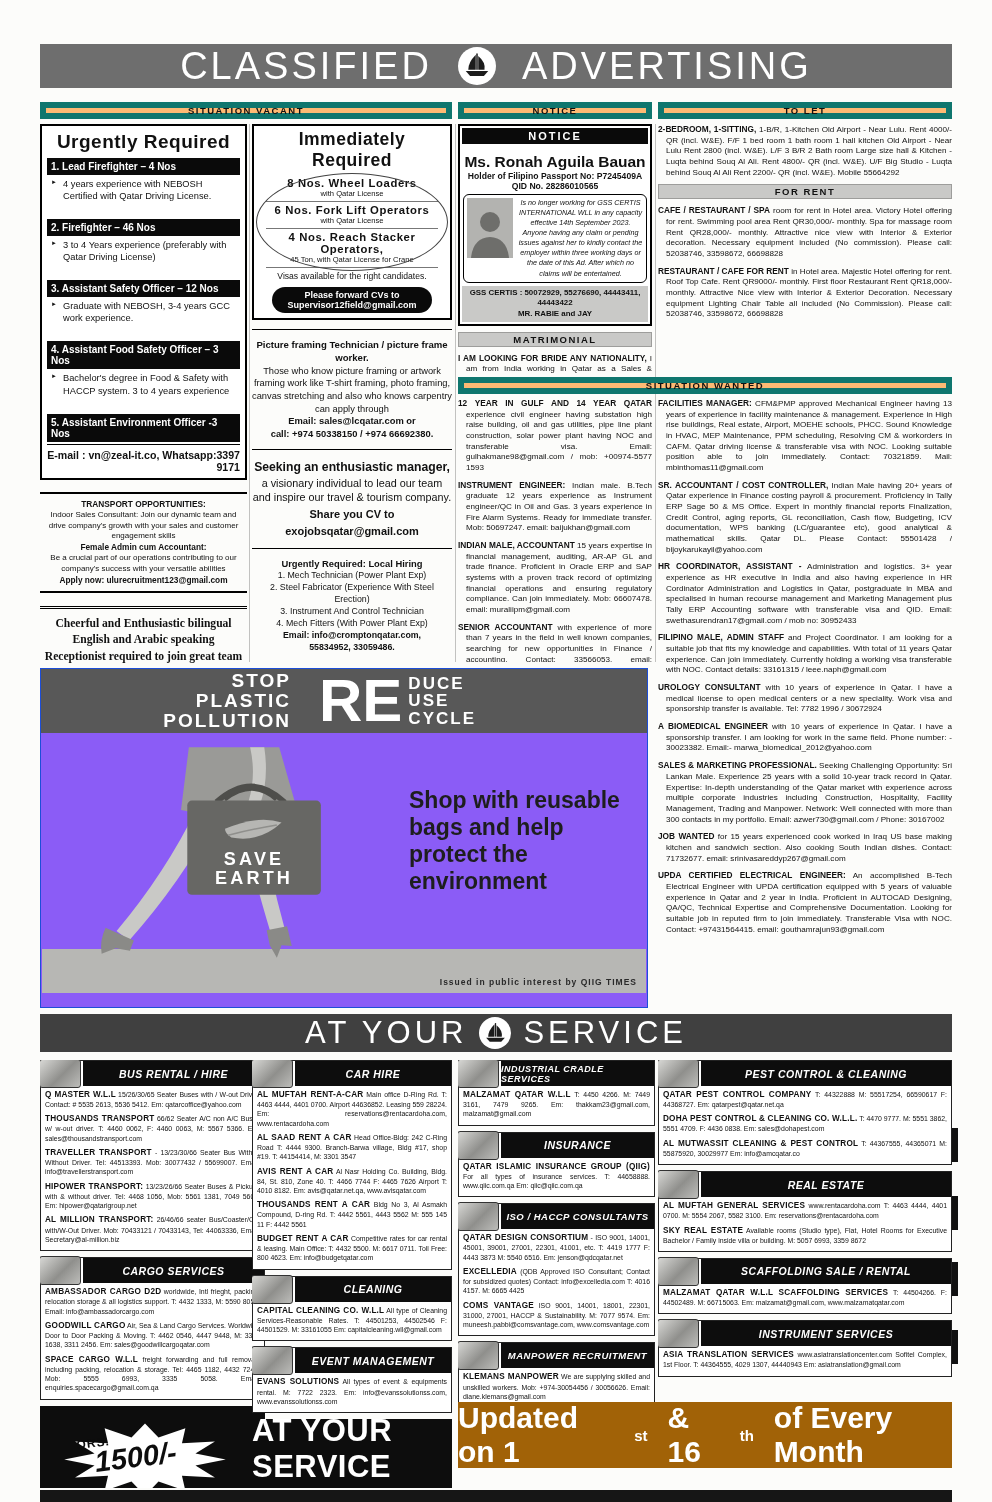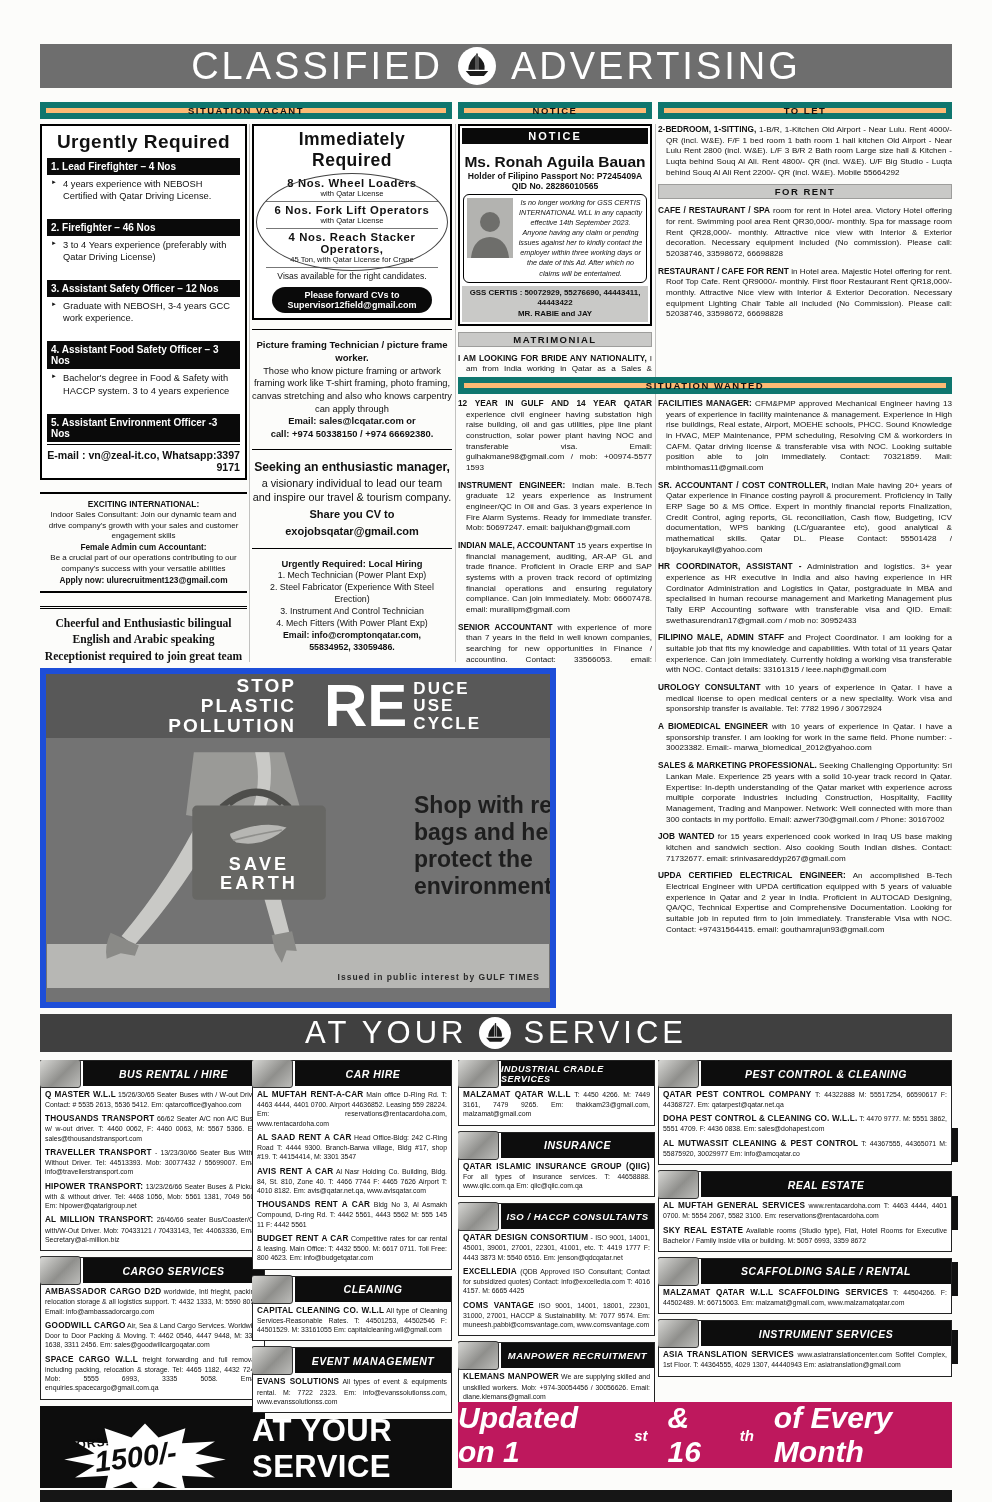--- a/index.html
+++ b/index.html
@@ -8,21 +8,21 @@
   .abs{position:absolute;}
 
   
   .masthead{position:absolute;top:22px;left:0;width:100%;display:flex;justify-content:center;align-items:center;gap:12px;margin-top:24px;}
   .brand{font-family:"Liberation Serif",serif;font-weight:bold;font-size:12.5px;}
   .pageno{font-size:16px;padding:0 12px;border-left:1px solid #555;color:#222;}
   .issuedate{font-size:9px;color:#222;}
 
   
   .main-banner{left:40px;top:44px;width:912px;height:44px;background:#6e6e6e;color:#fff;
-    display:flex;align-items:center;justify-content:center;gap:15px;font-size:38px;letter-spacing:3px;}
+    display:flex;align-items:center;justify-content:center;gap:26px;font-size:38px;letter-spacing:3px;}
   .dhow-badge{width:38px;height:38px;border-radius:50%;background:#fff;display:flex;align-items:center;justify-content:center;flex:0 0 auto;}
 
   .secbar{position:absolute;top:102px;height:17px;background:#fdba74;border:6px solid #0f766e;box-sizing:border-box;
     display:flex;align-items:center;justify-content:center;font-weight:bold;font-size:9.5px;letter-spacing:1.5px;}
   .graybar{height:15px;background:#c9c9c7;border:1px solid #9d9d9b;box-sizing:border-box;display:flex;align-items:center;justify-content:center;
     font-weight:bold;font-size:9.5px;letter-spacing:1.5px;margin:6px 0;}
   .vrule{position:absolute;top:124px;height:538px;width:1px;background:#c2c2c0;}
 
   .col{position:absolute;top:124px;overflow:hidden;}
 
@@ -74,21 +74,21 @@
   .notice-box{border:2px solid #000;padding:2px;background:#fff;}
   .notice-head{background:#0a0a0a;color:#fff;text-align:center;font-weight:bold;font-size:11px;letter-spacing:2px;padding:2px 0;}
   .notice-name{font-size:15.5px;font-weight:bold;text-align:center;margin-top:9px;}
   .notice-line{font-size:8.6px;font-weight:bold;text-align:center;}
   .notice-inner{border:1.5px solid #000;border-radius:6px;margin:3px 1px;padding:3px;display:flex;gap:5px;align-items:flex-start;}
   .notice-photo{width:46px;height:60px;background:#b3b3b0;flex:0 0 auto;display:flex;align-items:flex-end;justify-content:center;overflow:hidden;}
   .notice-body{font-size:7.2px;font-style:italic;text-align:center;line-height:1.4;}
   .notice-foot{background:#c9c9c7;font-size:7.9px;font-weight:bold;text-align:center;padding:2px 1px;line-height:1.35;}
 
   
-  .reuse{left:40px;top:668px;width:516px;height:340px;border:6px solid #1d4ed8;background:#737373;box-sizing:border-box;overflow:hidden;}
+  .reuse{left:40px;top:668px;width:608px;height:340px;border:1px solid #1d4ed8;background:#8b5cf6;box-sizing:border-box;overflow:hidden;}
   .reuse-band{height:64px;background:#585858;color:#fff;display:flex;align-items:center;}
   .reuse-stop{width:250px;text-align:right;font-weight:bold;font-size:19px;line-height:1.05;letter-spacing:2px;}
   .reuse-re{font-size:60px;font-weight:bold;letter-spacing:0;margin-left:28px;line-height:.9;}
   .reuse-words{margin-left:6px;font-weight:bold;font-size:17px;line-height:1.02;letter-spacing:2px;}
   .reuse-ground{position:absolute;left:1px;right:1px;bottom:14px;height:44px;background:#b7b7b4;}
   .reuse-msg{position:absolute;left:368px;top:118px;width:215px;font-size:23px;font-weight:bold;line-height:1.18;color:#1e1e1e;}
   .reuse-credit{position:absolute;right:10px;bottom:20px;font-size:8.5px;font-weight:bold;letter-spacing:1px;color:#2a2a2a;}
   .reuse-illu{position:absolute;left:30px;top:70px;}
 
   
@@ -111,22 +111,22 @@
   .qrs-box{background:#0d0d0d;height:106px;position:relative;margin-top:4px;}
   .qrs-burst{position:absolute;left:10px;top:6px;}
   .qrs-text{position:absolute;left:38px;top:26px;transform:rotate(-7deg);color:#0d0d0d;}
   .qrs-top{font-size:12px;font-weight:bold;letter-spacing:1px;}
   .qrs-amount{font-size:29px;font-weight:bold;font-style:italic;margin-left:16px;margin-top:-4px;}
 
   .aysd-box{background:#0d0d0d;height:106px;margin-top:4px;display:flex;flex-direction:column;align-items:center;justify-content:center;color:#fff;}
   .aysd-1{font-size:31px;font-weight:bold;letter-spacing:.5px;}
   .aysd-2{font-size:18.5px;font-weight:bold;margin-top:2px;}
 
-  .updated{left:458px;top:1402px;width:494px;height:66px;background:#be185d;color:#fff;display:flex;align-items:center;justify-content:center;
-    font-size:30px;font-weight:bold;font-style:italic;gap:20px;}
+  .updated{left:458px;top:1402px;width:494px;height:66px;background:#a16207;color:#fff;display:flex;align-items:center;justify-content:center;
+    font-size:30px;font-weight:bold;gap:20px;}
   .updated sup{font-size:15px;}
   .bottom-strip{left:40px;top:1490px;width:912px;height:12px;background:#161616;}
   .edge-tab{position:absolute;width:6px;height:34px;background:#111;left:952px;}
 </style>
 </head>
 <body>
 
 <div class="page">
 
   <div class="masthead">
@@ -165,21 +165,21 @@
       <div class="ur-desc"><span class="arr">►</span><span>3 to 4 Years experience (preferably with Qatar Driving License)</span></div>
       <div class="ur-role">3. Assistant Safety Officer – 12 Nos</div>
       <div class="ur-desc"><span class="arr">►</span><span>Graduate with NEBOSH, 3-4 years GCC work experience.</span></div>
       <div class="ur-role">4. Assistant Food Safety Officer – 3 Nos</div>
       <div class="ur-desc"><span class="arr">►</span><span>Bachelor's degree in Food &amp; Safety with HACCP system. 3 to 4 years experience</span></div>
       <div class="ur-role">5. Assistant Environment Officer -3 Nos</div>
       <div class="ur-footer">E-mail : vn@zeal-it.co, Whatsapp:3397 9171</div>
     </div>
 
     <div class="exciting">
-      <div class="ex-strong">EXCITING INTERNATIONAL:</div>
+      <div class="ex-strong">TRANSPORT OPPORTUNITIES:</div>
       <div>Indoor Sales Consultant: Join our dynamic team and drive company's growth with your sales and customer engagement skills</div>
       <div class="ex-strong">Female Admin cum Accountant:</div>
       <div>Be a crucial part of our operations contributing to our company's success with your versatile abilities</div>
       <div class="ex-strong">Apply now: ulurecruitment123@gmail.com</div>
     </div>
 
     <div class="recep">
       <div class="recep-text">Cheerful and Enthusiastic bilingual English and Arabic speaking Receptionist required to join great team at British International Dental Centers (Straight shift only).</div>
       <div class="recep-cta">Send CV to: sededentalbldc@gmail.com</div>
     </div>
@@ -319,21 +319,21 @@
         <path d="M195 66 Q232 38 262 66" stroke="#4e4e4b" stroke-width="7" fill="none"></path>
         <path d="M185 70 Q230 30 272 70" stroke="#4e4e4b" stroke-width="7" fill="none"></path>
         <rect x="148" y="68" width="170" height="120" rx="6" fill="#676764"></rect>
         <path d="M196 104 Q238 86 268 96 Q240 122 204 115 Q196 110 196 104 Z" fill="#b6b6b3"></path>
         <path d="M200 112 Q232 104 262 99" stroke="#8f8f8c" stroke-width="2" fill="none"></path>
         <text x="233" y="150" text-anchor="middle" font-size="23" font-weight="bold" letter-spacing="4" fill="#fff">SAVE</text>
         <text x="233" y="174" text-anchor="middle" font-size="23" font-weight="bold" letter-spacing="4" fill="#fff">EARTH</text>
       </svg>
     </div>
     <div class="reuse-msg">Shop with reusable bags and help protect the environment</div>
-    <div class="reuse-credit">Issued in public interest by GULF TIMES</div>
+    <div class="reuse-credit">Issued in public interest by QIIG TIMES</div>
   </div>
 
   <div class="abs ays">
     <span>AT YOUR</span>
     <span class="dhow-badge">
       <svg width="25" height="25" viewBox="0 0 24 24">
           <path d="M11 3 Q5 9 5 15 L11 15 Z" fill="#1c1c1c"></path>
           <path d="M13 4 Q19 9 18 15 L13 15 Z" fill="#1c1c1c"></path>
           <rect x="11.4" y="2" width="1.2" height="13" fill="#1c1c1c"></rect>
           <path d="M3 16 H21 L17.5 20 H6.5 Z" fill="#1c1c1c"></path>

